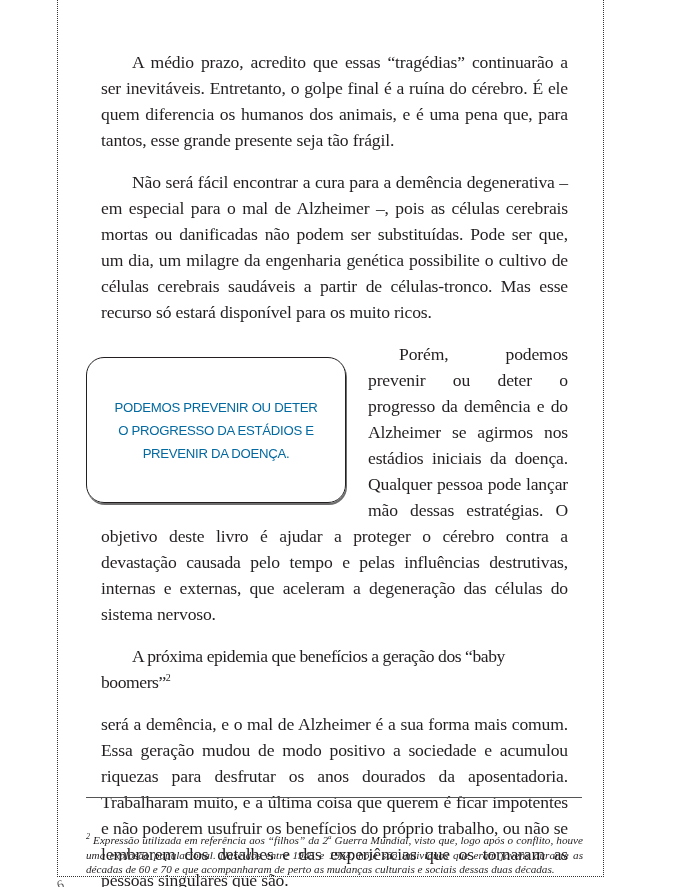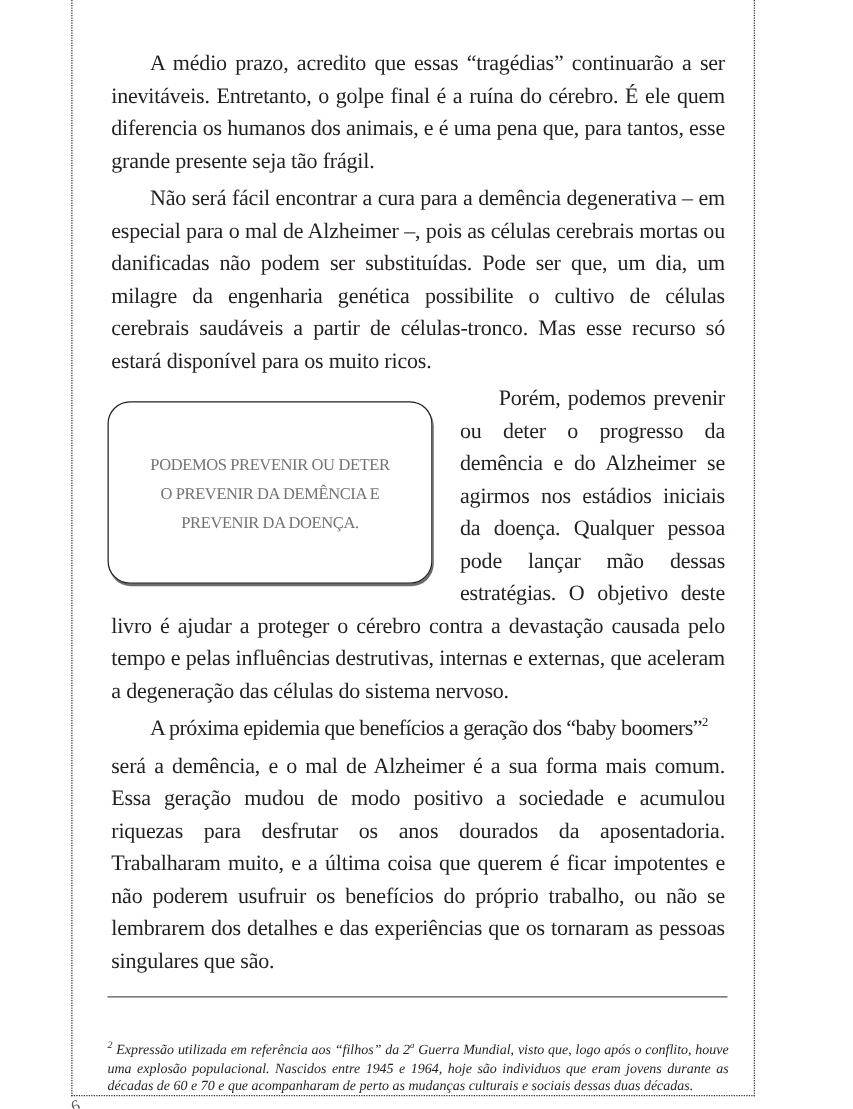--- a/index.html
+++ b/index.html
@@ -30,44 +30,44 @@
       position: absolute;
       left: 85px;
       top: 33px;
       width: 499px;
       font-size: 17.6px;
       line-height: 26px;
       text-align: justify;
       letter-spacing: -0.15px;
     }
     .body-text p {
-      margin: 4px;
+      margin: 16px;
       text-indent: 31px;
     }
     .body-text p.noindent { text-indent: 0; }
     .pullbox {
       float: left;
       width: 260px;
       height: 146px;
       margin: 16px 22px 8px 1px;
       border: 1.6px solid #231f20;
       border-radius: 18px;
       box-sizing: border-box;
       box-shadow: 1px 2px 0 #6d6d6d;
       display: flex;
       align-items: center;
       justify-content: center;
       text-align: center;
     }
     .pullbox-text {
-      font-family: Liberation Serif, serif;
+      font-family: Liberation Sans, sans-serif;
       font-size: 13.2px;
       line-height: 23px;
       letter-spacing: -0.3px;
-      color: #737373;
+      color: #0369a1;
       text-indent: 0;
     }
     .pullbox-text span { display: block; }
     .sup {
       font-size: 10px;
       vertical-align: super;
       line-height: 0;
     }
     .footnote-rule {
       position: absolute;
@@ -113,21 +113,21 @@
 
 <div class="page-frame"></div>
 
 <div class="body-text">
   <p>A médio prazo, acredito que essas “tragédias” continuarão a ser inevitáveis. Entretanto, o golpe final é a ruína do cérebro. É ele quem diferencia os humanos dos animais, e é uma pena que, para tantos, esse grande presente seja tão frágil.</p>
   <p>Não será fácil encontrar a cura para a demência degenerativa – em especial para o mal de Alzheimer –, pois as células cerebrais mortas ou danificadas não podem ser substituídas. Pode ser que, um dia, um milagre da engenharia genética possibilite o cultivo de células cerebrais saudáveis a partir de células-tronco. Mas esse recurso só estará disponível para os muito ricos.</p>
 
   <div class="pullbox">
     <div class="pullbox-text">
       <span>PODEMOS PREVENIR OU DETER</span>
-      <span>O PREVENIR DA DEMÊNCIA E</span>
+      <span>O PROGRESSO DA ESTÁDIOS E</span>
       <span>PREVENIR DA DOENÇA.</span>
     </div>
   </div>
 
   <p>Porém, podemos prevenir ou deter o progresso da demência e do Alzheimer se agirmos nos estádios iniciais da doença. Qualquer pessoa pode lançar mão dessas estratégias. O objetivo deste livro é ajudar a proteger o cérebro contra a devastação causada pelo tempo e pelas influências destrutivas, internas e externas, que aceleram a degeneração das células do sistema nervoso.</p>
   <p style="text-align:left; letter-spacing:-0.45px;"><span>A próxima epidemia que benefícios a geração dos “baby boomers”</span><span class="sup">2</span></p>
   <p class="noindent">será a demência, e o mal de Alzheimer é a sua forma mais comum. Essa geração mudou de modo positivo a sociedade e acumulou riquezas para desfrutar os anos dourados da aposentadoria. Trabalharam muito, e a última coisa que querem é ficar impotentes e não poderem usufruir os benefícios do próprio trabalho, ou não se lembrarem dos detalhes e das experiências que os tornaram as pessoas singulares que são.</p>
 </div>
 
 <div class="footnote-rule"></div>

